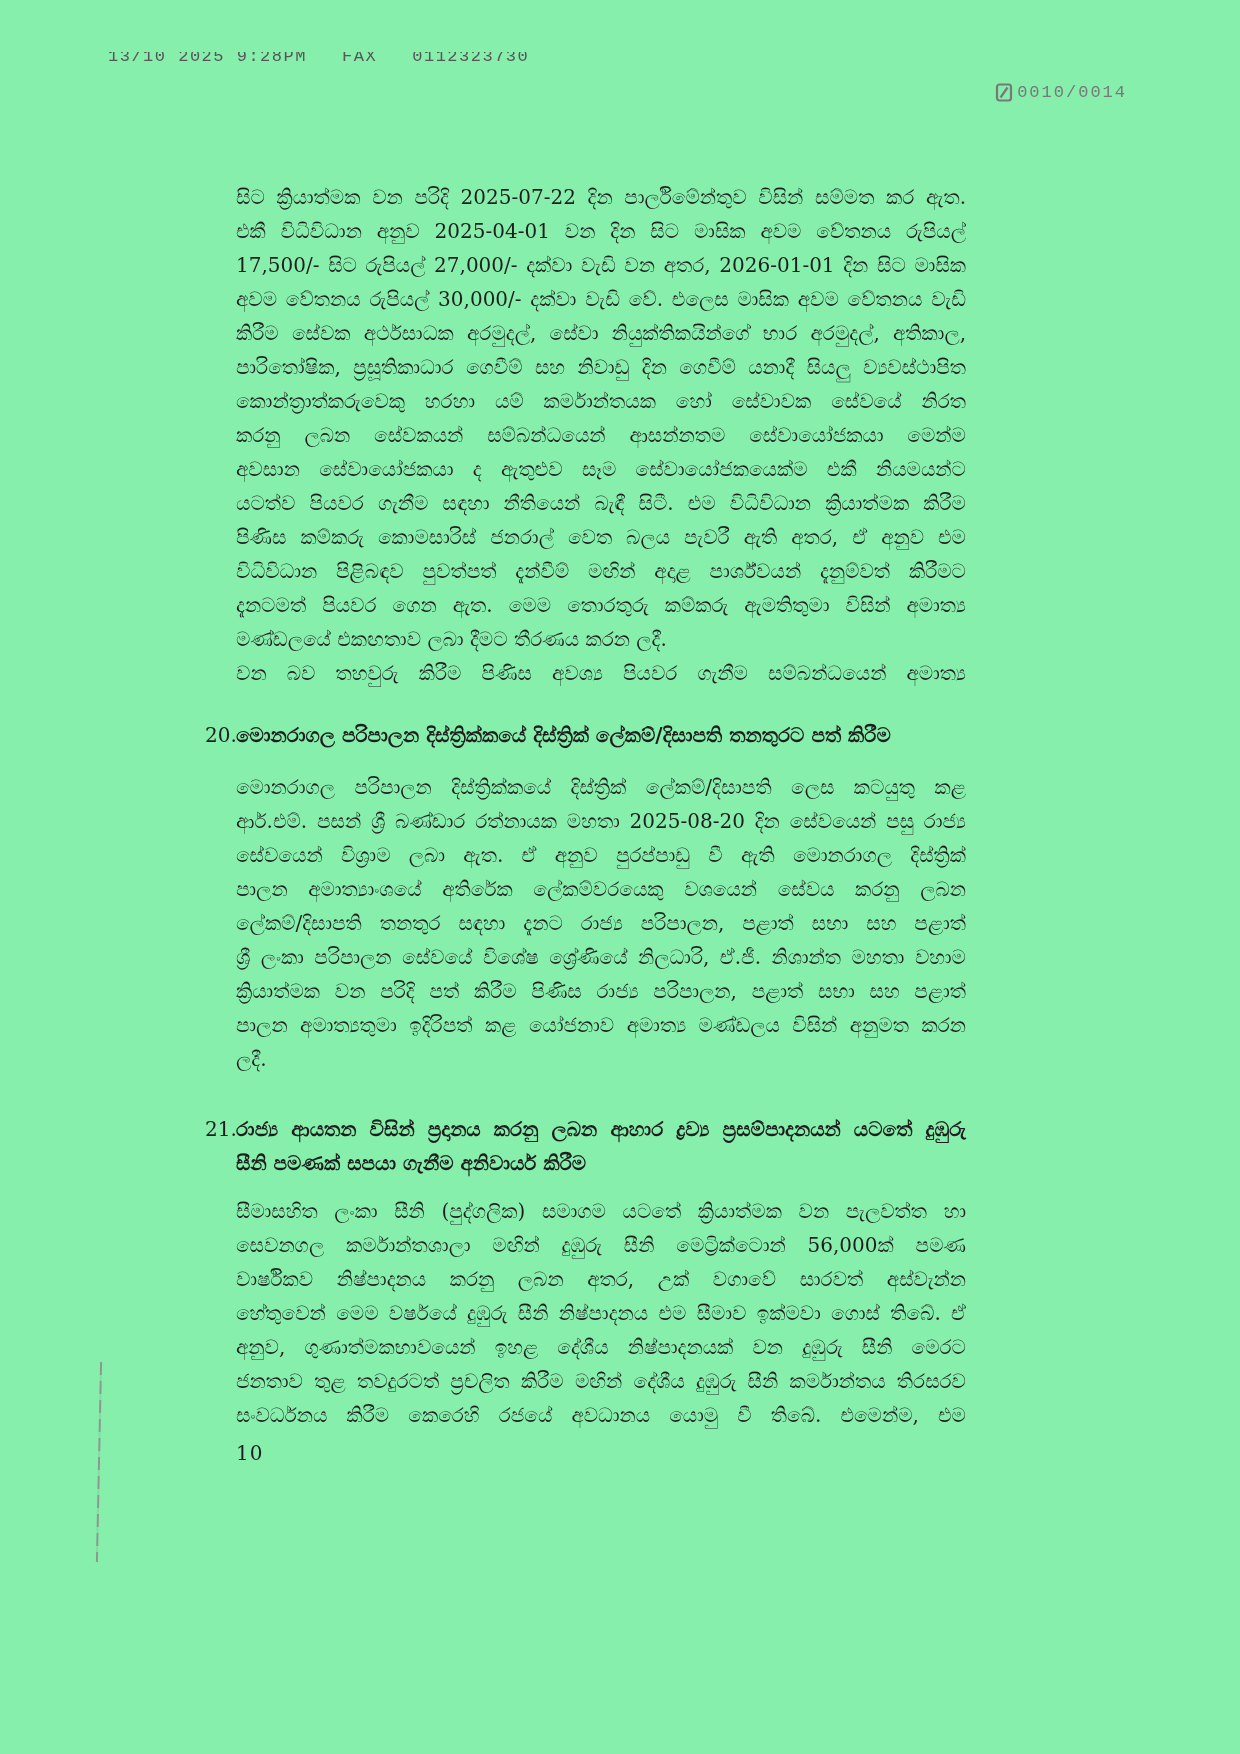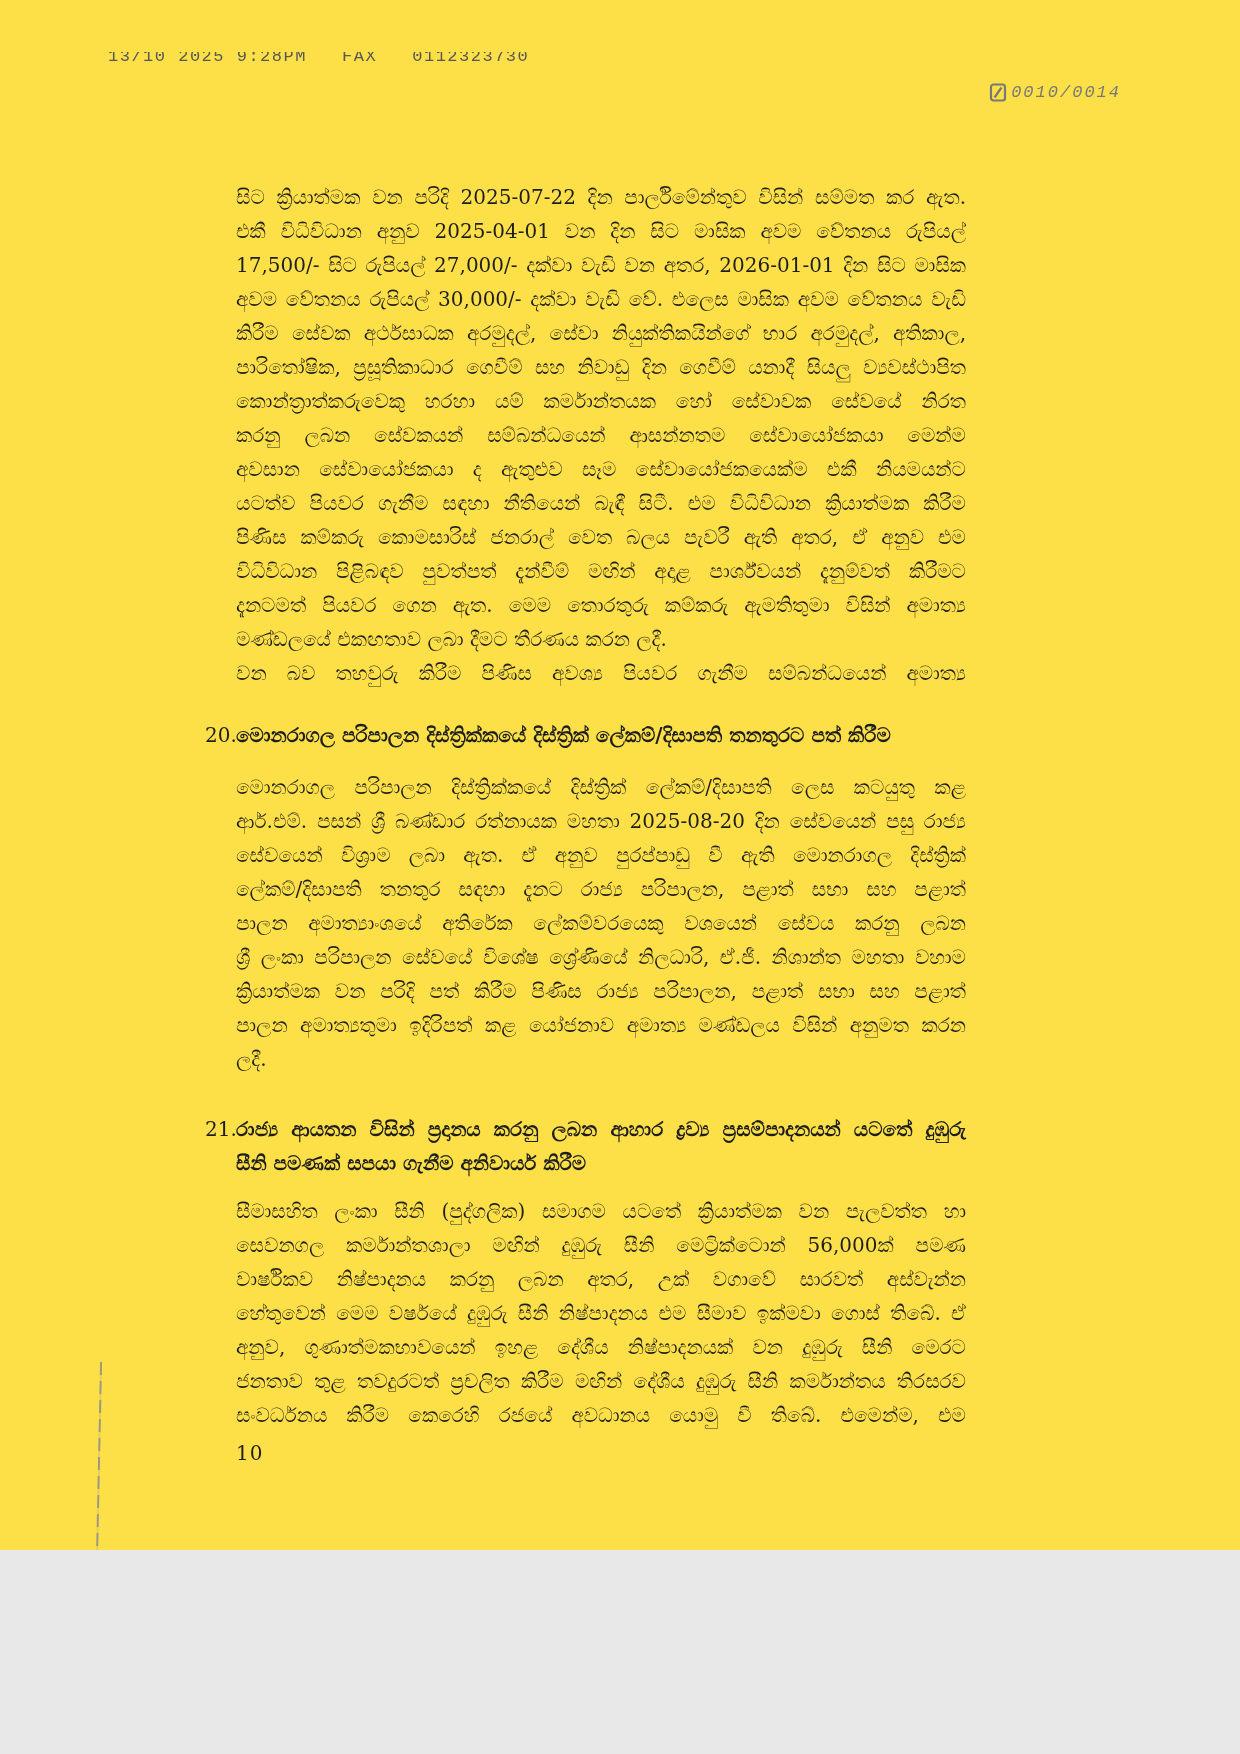--- a/index.html
+++ b/index.html
@@ -3,23 +3,23 @@
 <meta charset="utf-8">
 <style>
   html, body {
     margin: 0;
     padding: 0;
     background: #e8e8e8;
   }
   .page {
     position: relative;
     width: 1240px;
-    height: 1550px;
+    height: 1754px;
     margin: 0 auto;
-    background: #fde047;
+    background: #86efac;
     overflow: hidden;
     font-family: "DejaVu Serif", serif;
     color: #1e1e1e;
   }
   
   .fax-header {
     position: absolute;
     left: 108px;
     top: 52px;
     height: 20px;
@@ -29,26 +29,25 @@
     display: block;
     margin-top: -5px;            
     font-family: "Liberation Mono", monospace;
     font-size: 17px;
     letter-spacing: 1.5px;
     color: #565656;
     white-space: pre;
   }
   .page-counter {
     position: absolute;
-    right: 119px;
+    right: 113px;
     top: 82px;
     display: flex;
     align-items: center;
     gap: 3px;
-    font-style: italic;
   }
   .page-counter span {
     font-family: "Liberation Mono", monospace;
     font-size: 17px;
     letter-spacing: 2px;
     color: #787878;
   }
   
   .content {
     position: absolute;
@@ -144,22 +143,22 @@
     <div class="gap-a"></div>
 
     <div class="item">
       <span class="item-number">20.</span>
       <div class="heading line last">මොනරාගල පරිපාලන දිස්ත්‍රික්කයේ දිස්ත්‍රික් ලේකම්/දිසාපති තනතුරට පත් කිරීම</div>
       <div class="gap-b"></div>
       <div class="para">
           <div class="line">මොනරාගල පරිපාලන දිස්ත්‍රික්කයේ දිස්ත්‍රික් ලේකම්/දිසාපති ලෙස කටයුතු කළ</div>
           <div class="line">ආර්.එම්. පසන් ශ්‍රී බණ්ඩාර රත්නායක මහතා 2025-08-20 දින සේවයෙන් පසු රාජ්‍ය</div>
           <div class="line">සේවයෙන් විශ්‍රාම ලබා ඇත. ඒ අනුව පුරප්පාඩු වී ඇති මොනරාගල දිස්ත්‍රික්</div>
+          <div class="line">පාලන අමාත්‍යාංශයේ අතිරේක ලේකම්වරයෙකු වශයෙන් සේවය කරනු ලබන</div>
           <div class="line">ලේකම්/දිසාපති තනතුර සඳහා දැනට රාජ්‍ය පරිපාලන, පළාත් සභා සහ පළාත්</div>
-          <div class="line">පාලන අමාත්‍යාංශයේ අතිරේක ලේකම්වරයෙකු වශයෙන් සේවය කරනු ලබන</div>
           <div class="line">ශ්‍රී ලංකා පරිපාලන සේවයේ විශේෂ ශ්‍රේණියේ නිලධාරි, ඒ.ජී. නිශාන්ත මහතා වහාම</div>
           <div class="line">ක්‍රියාත්මක වන පරිදි පත් කිරීම පිණිස රාජ්‍ය පරිපාලන, පළාත් සභා සහ පළාත්</div>
           <div class="line">පාලන අමාත්‍යතුමා ඉදිරිපත් කළ යෝජනාව අමාත්‍ය මණ්ඩලය විසින් අනුමත කරන</div>
           <div class="line last">ලදී.</div>
         </div>
     </div>
 
     <div class="gap-c"></div>
 
     <div class="item">

